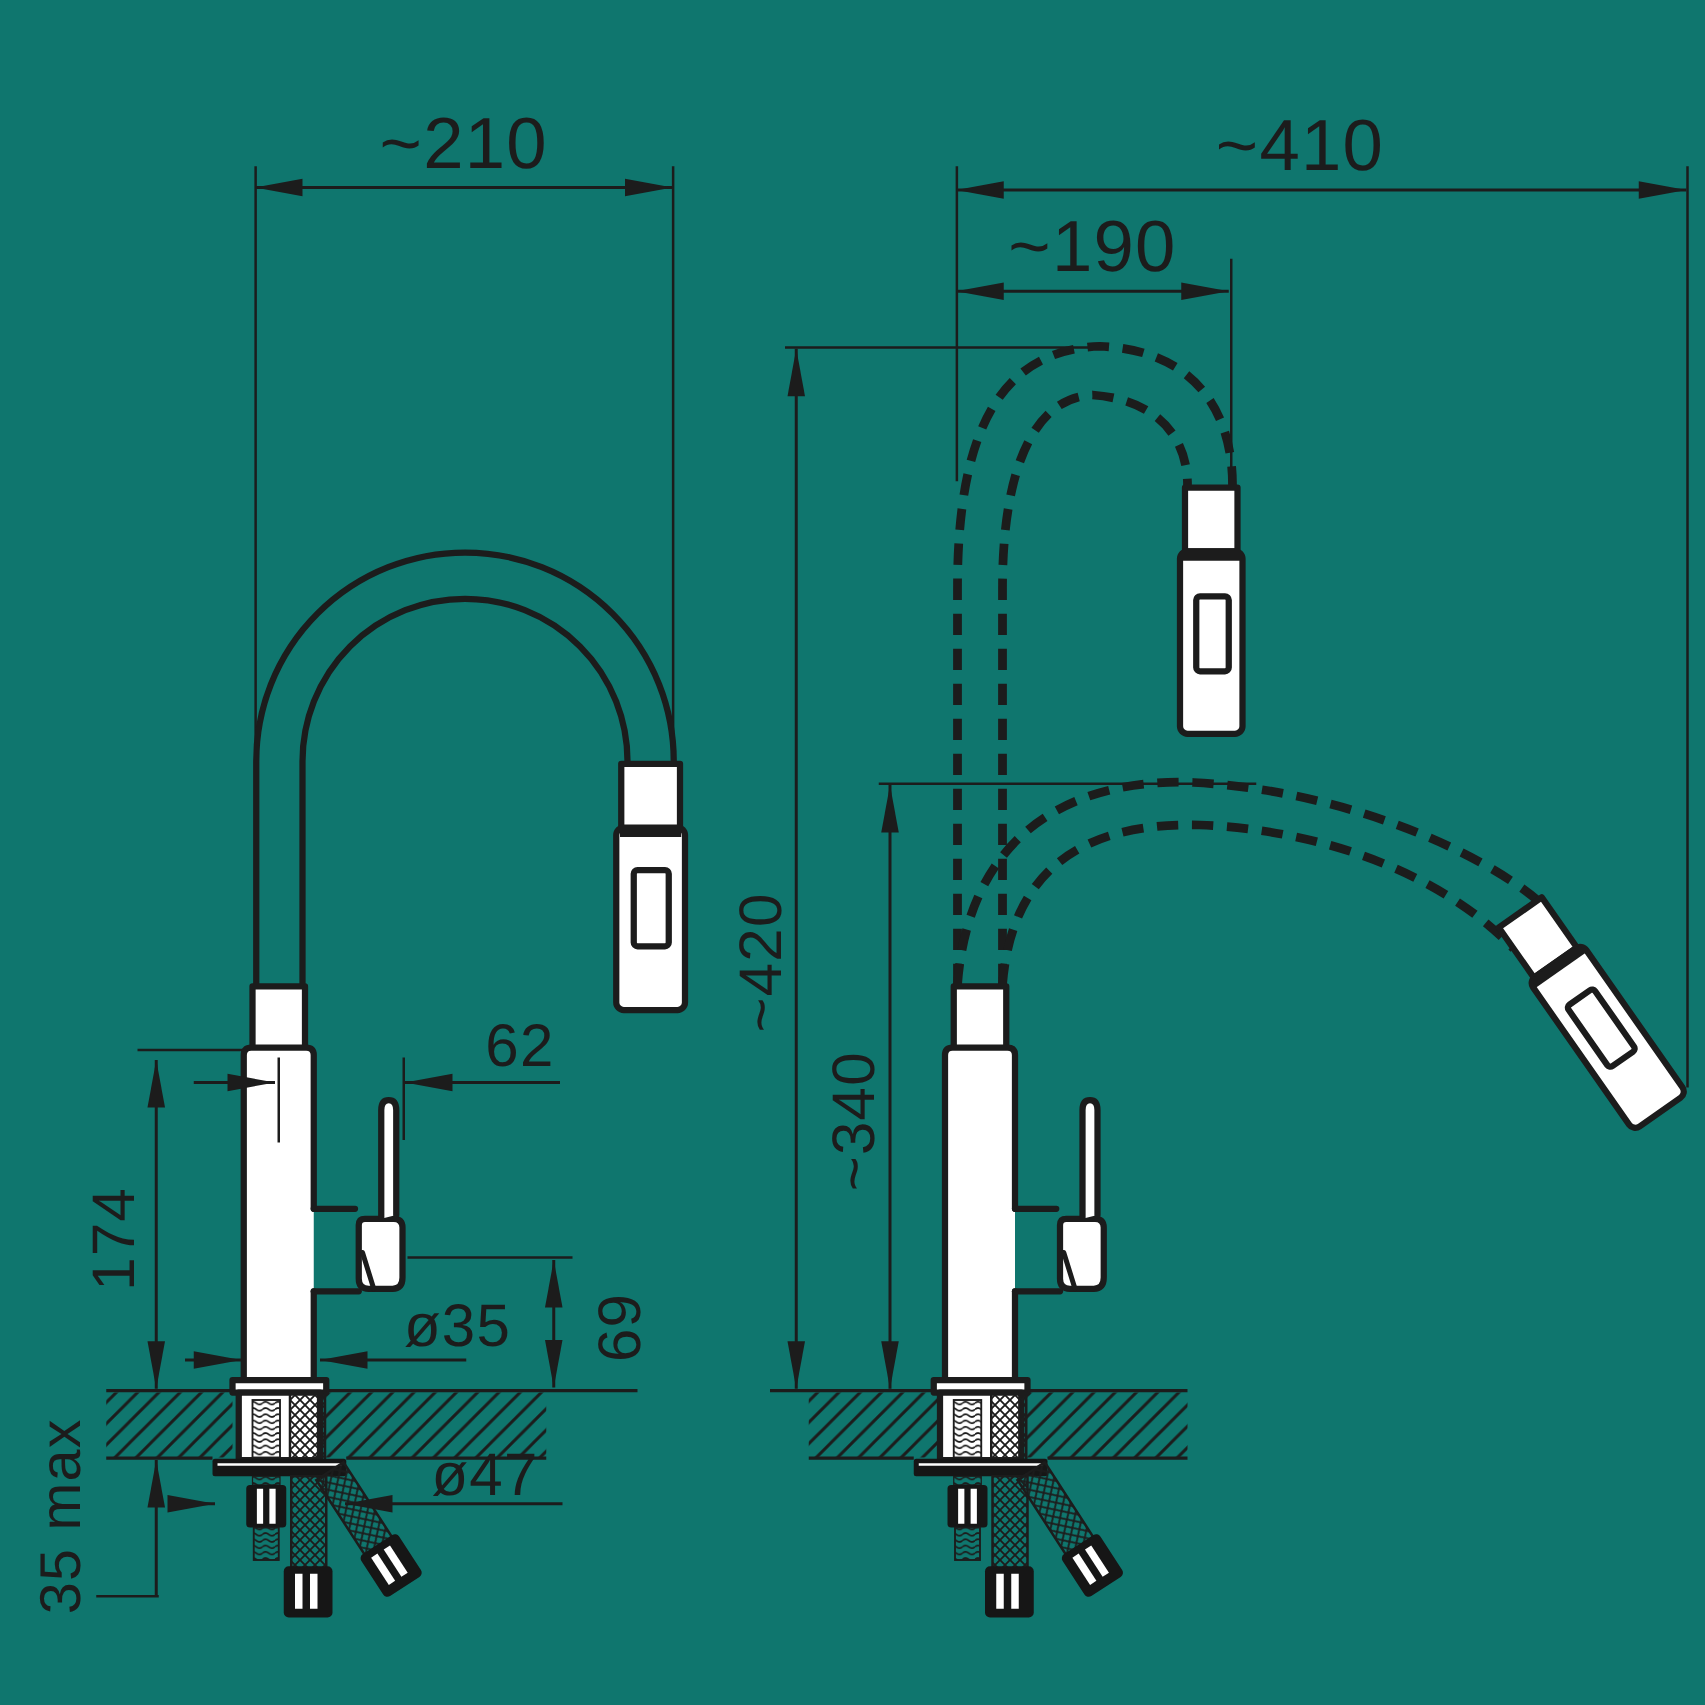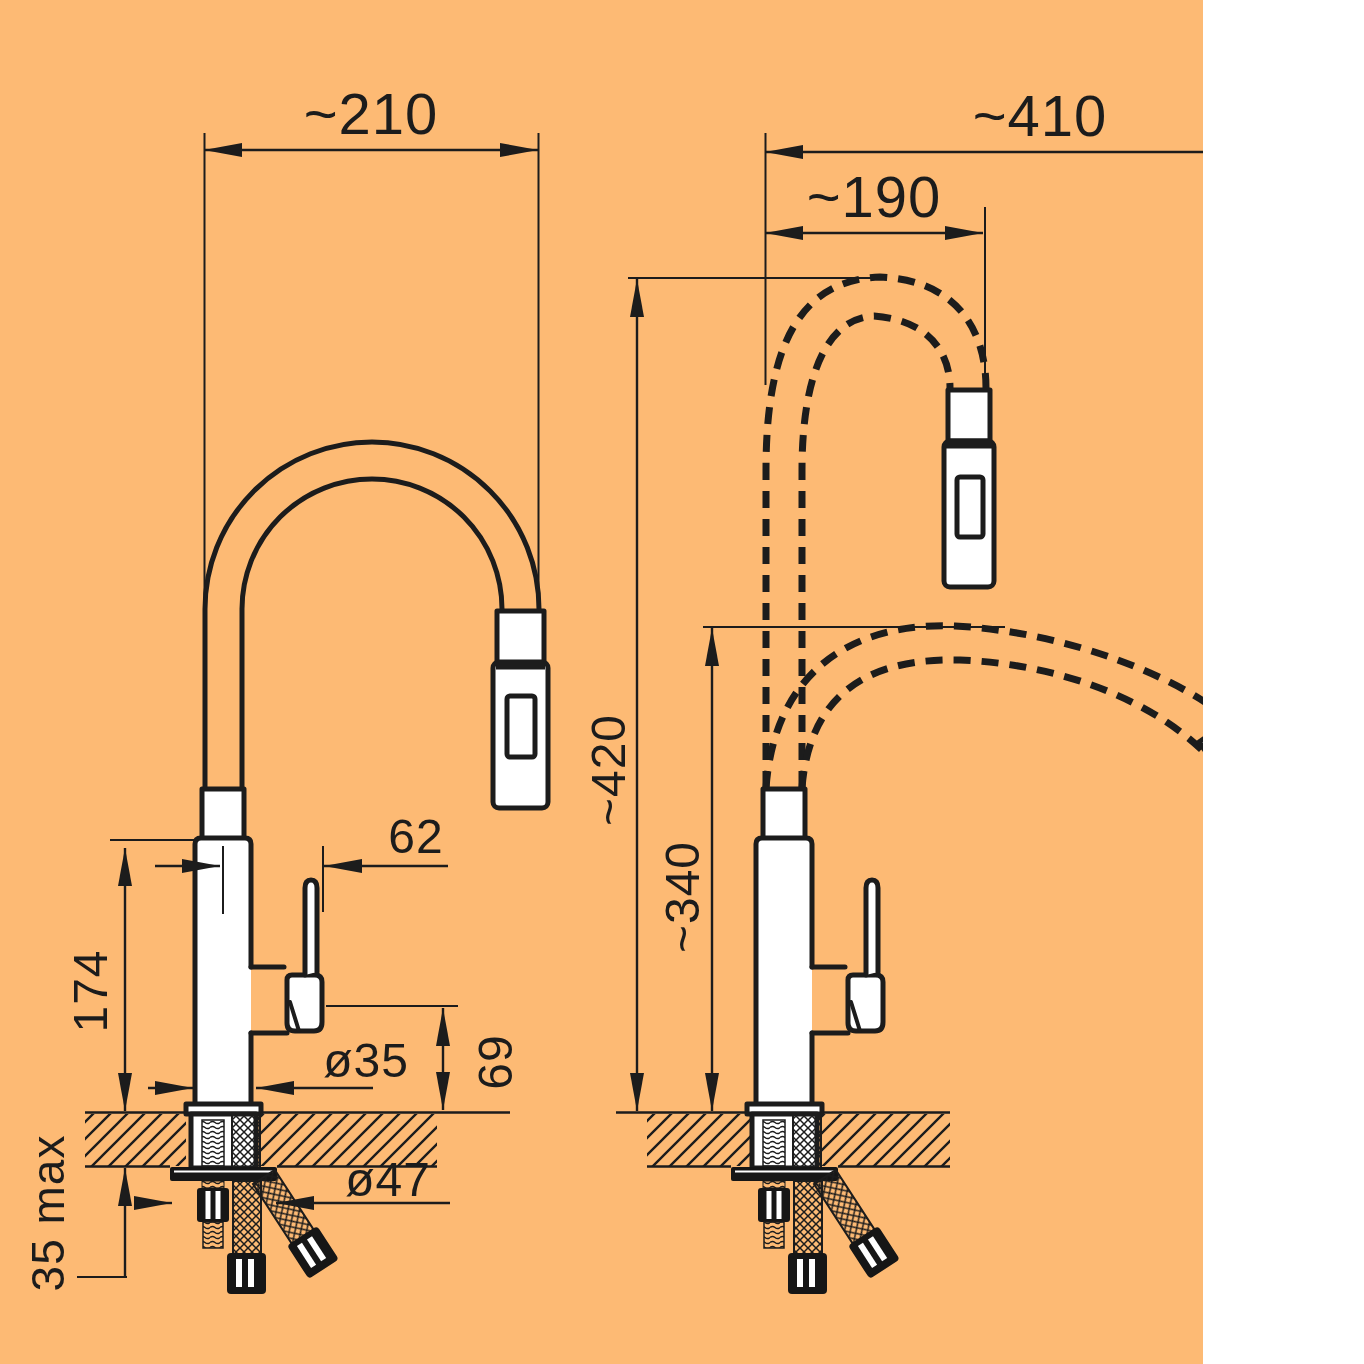--- a/index.html
+++ b/index.html
@@ -1,16 +1,16 @@
 <!DOCTYPE html>
 <html><head>
 <meta charset="utf-8">
 <style>
   html,body{margin:0;padding:0;background:#ffffff;}
-  .stage{position:relative;width:1203px;height:1364px;background:#fdba74;overflow:hidden;}
+  .stage{position:relative;width:1364px;height:1364px;background:#0f766e;overflow:hidden;}
   svg{position:absolute;left:0;top:0;}
   .ol   {fill:none;stroke:#1c1c1c;stroke-width:5;stroke-linecap:round;stroke-linejoin:round;}
   .olw  {fill:#ffffff;stroke:#1c1c1c;stroke-width:5;stroke-linecap:round;stroke-linejoin:round;}
   .thin {fill:none;stroke:#1c1c1c;stroke-width:2;}
   .edge {fill:none;stroke:#1c1c1c;stroke-width:2.6;}
   .dim  {fill:none;stroke:#1c1c1c;stroke-width:2.4;}
   .dash {fill:none;stroke:#1c1c1c;stroke-width:7;stroke-dasharray:17 11;}
   .blk  {fill:#161616;stroke:none;}
   .slit {fill:#ffffff;stroke:none;}
   .junc {fill:none;stroke:#1c1c1c;stroke-width:8;}

